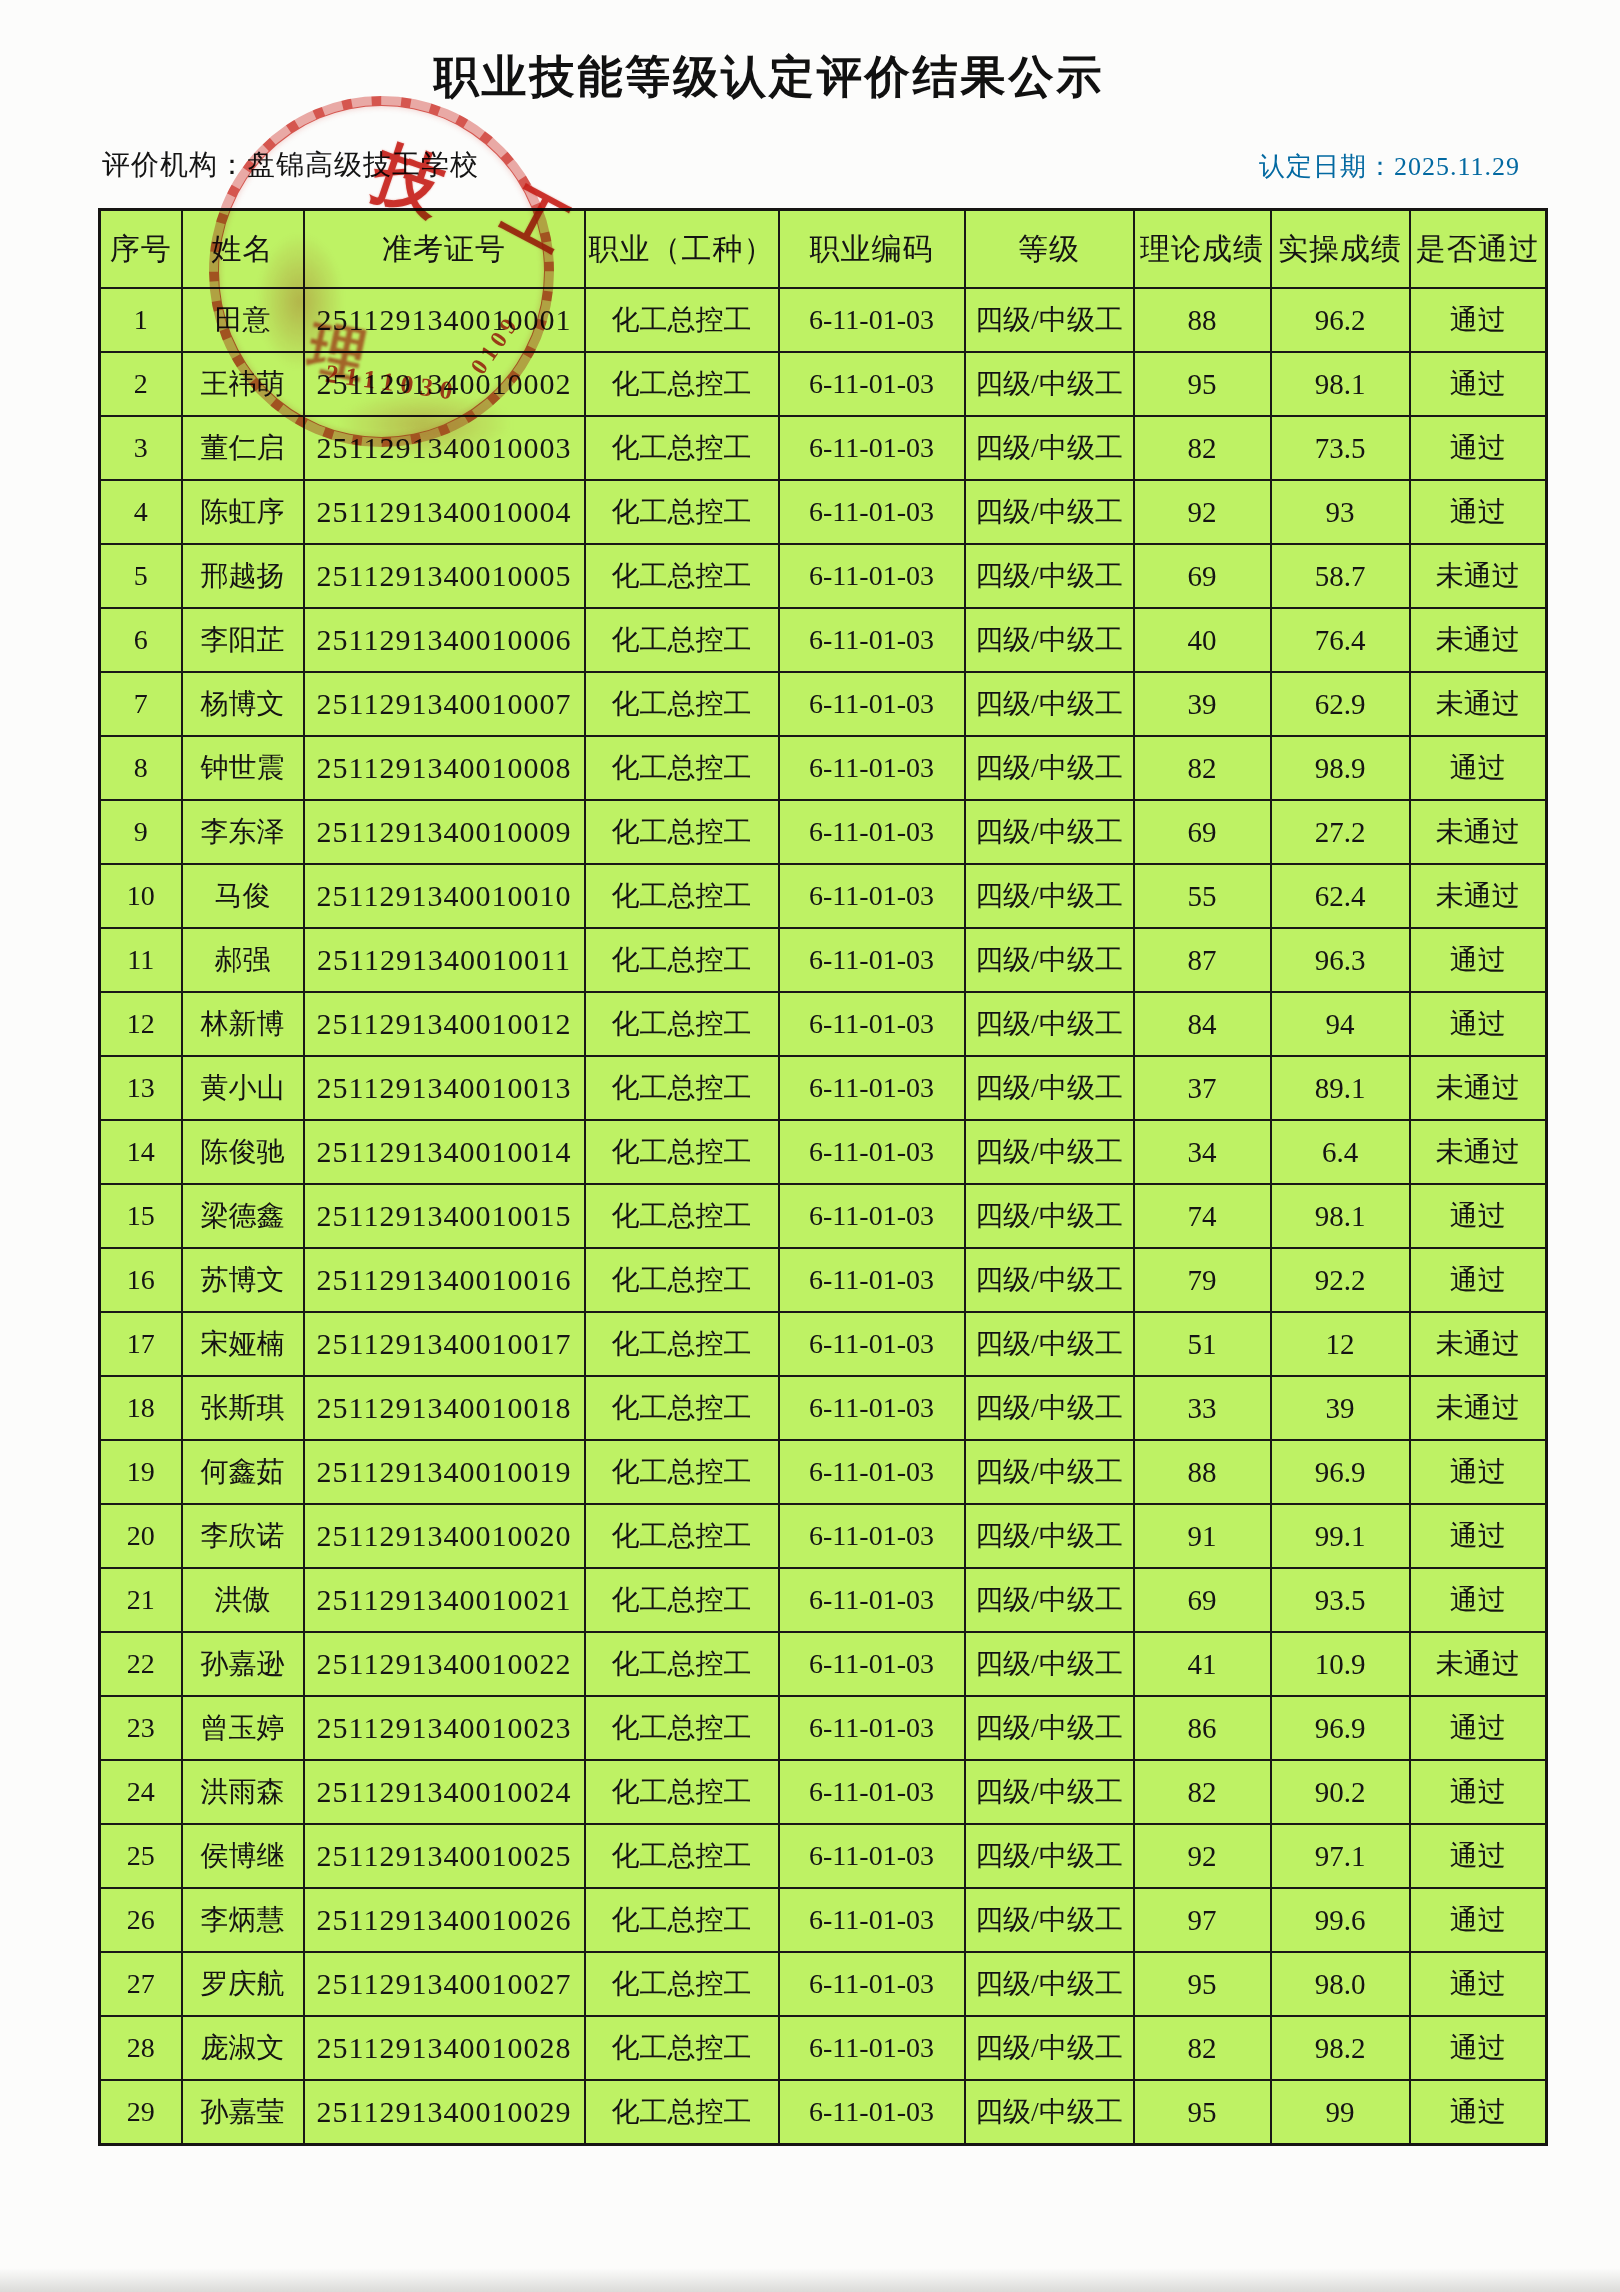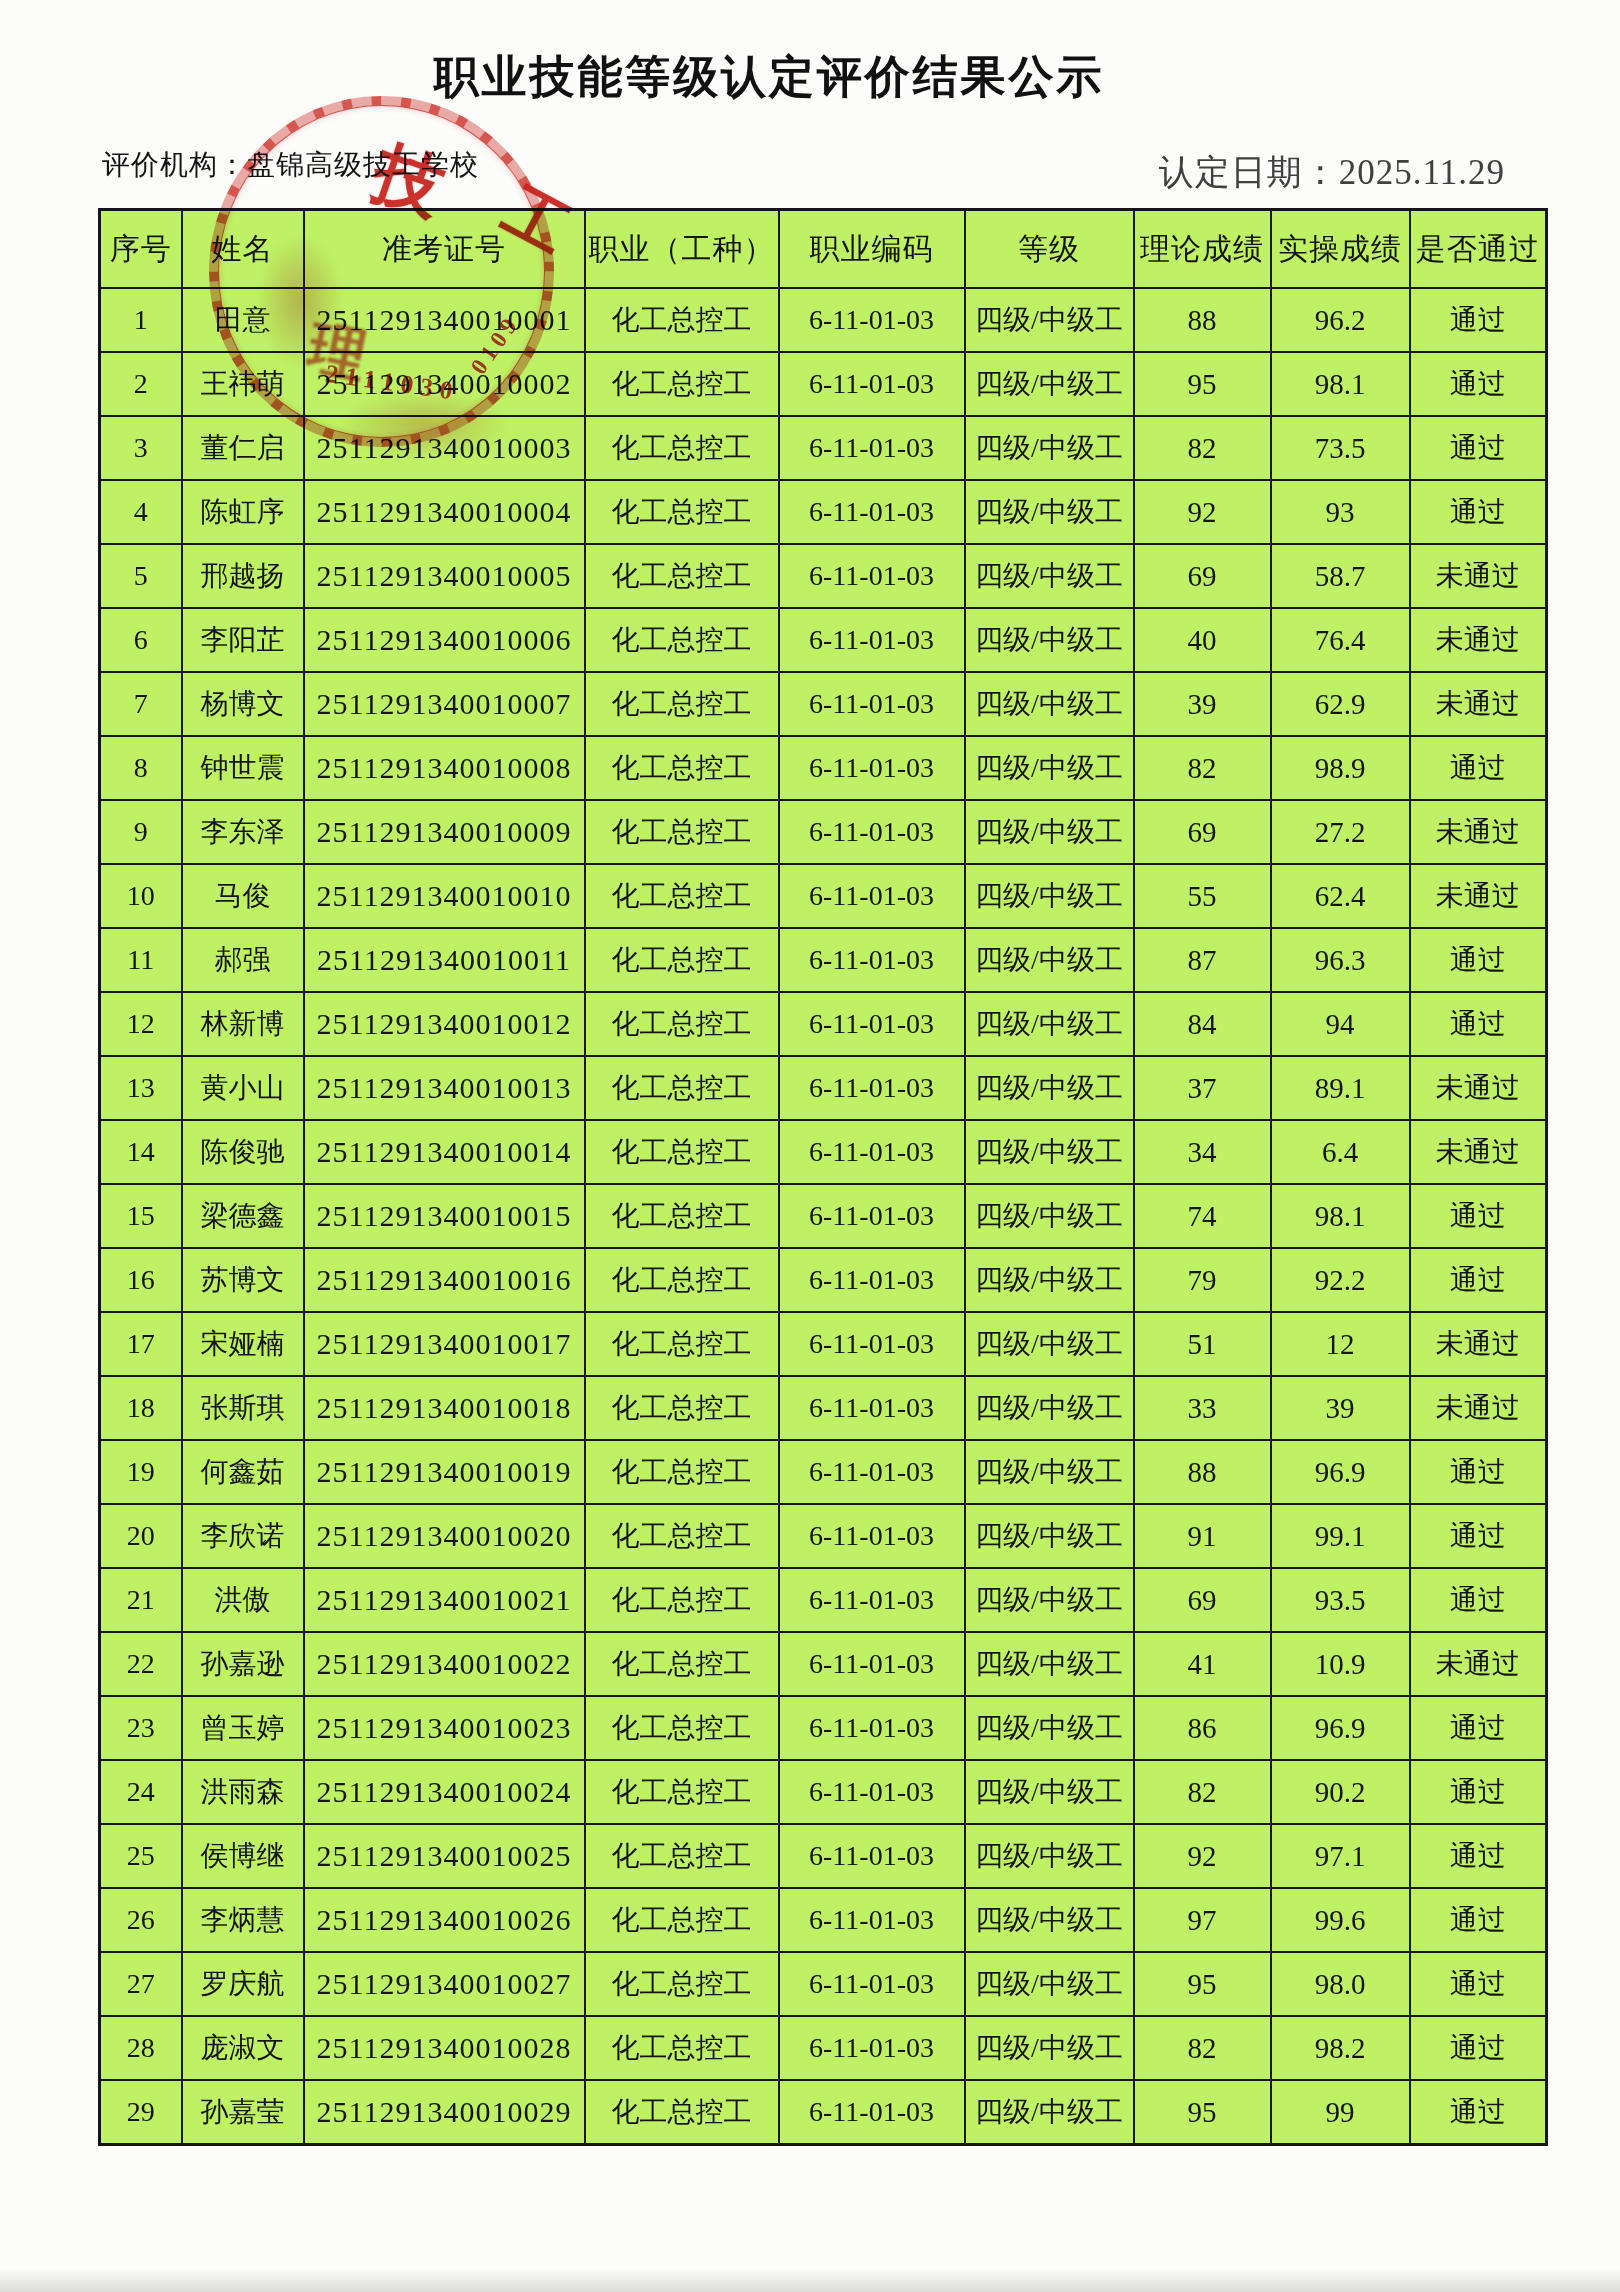--- a/index.html
+++ b/index.html
@@ -12,22 +12,22 @@
   .page-title{
     position:absolute;left:12px;top:47px;width:1514px;
     text-align:center;font-size:45px;font-weight:bold;letter-spacing:2.9px;
     color:#111;
   }
   .meta-org{
     position:absolute;left:102px;top:146px;
     font-size:28px;letter-spacing:1px;color:#141414;
   }
   .meta-date{
-    position:absolute;right:115px;top:149px;
-    font-size:35px;letter-spacing:1px;color:#404040;
+    position:absolute;right:100px;top:149px;
+    font-size:26px;letter-spacing:1px;color:#0369a1;
   }
   table.results{
     position:absolute;left:98px;top:208px;
     width:1448px;border-collapse:collapse;table-layout:fixed;
     background:#bef264;
   }
   table.results col.c-idx{width:82px;}
   table.results col.c-name{width:122px;}
   table.results col.c-no{width:281px;}
   table.results col.c-occ{width:194px;}

